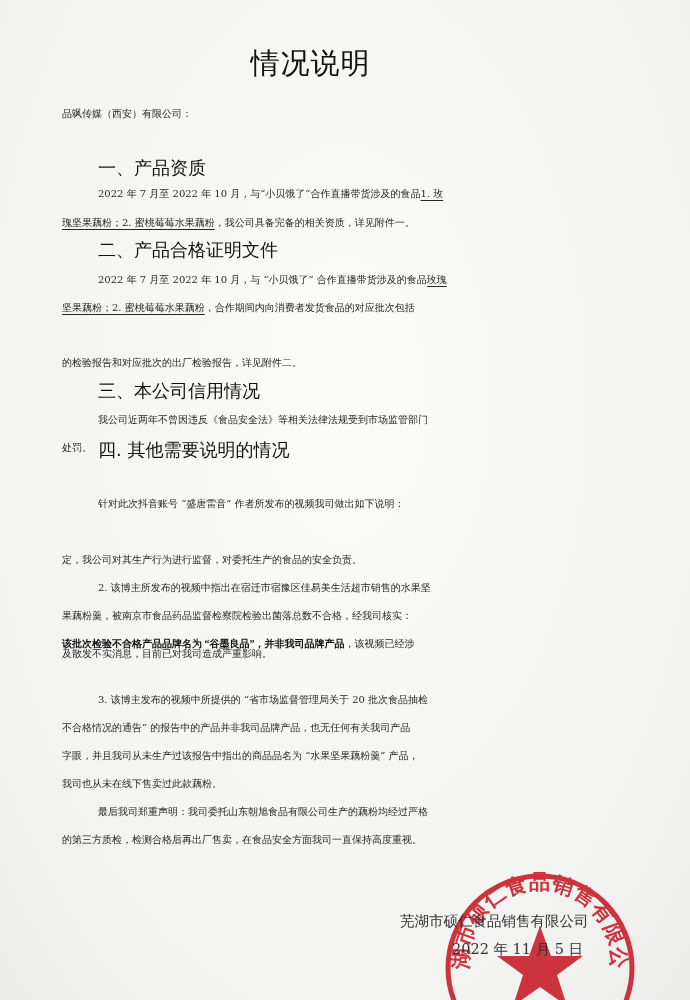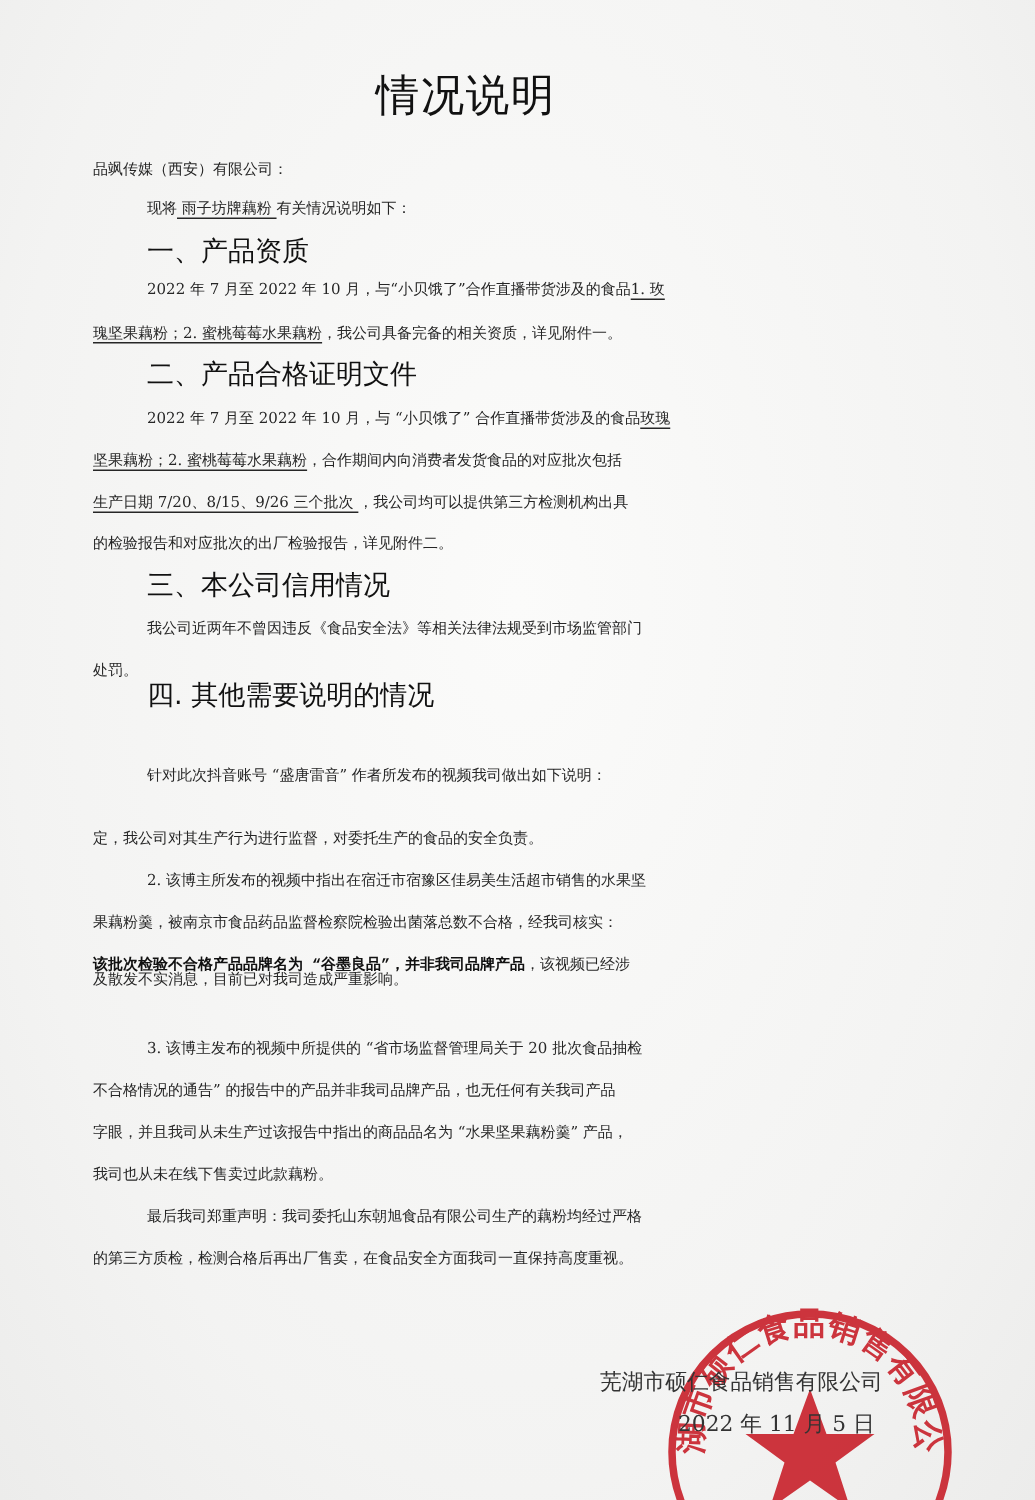--- a/index.html
+++ b/index.html
@@ -22,57 +22,55 @@
     .line {
       position: absolute; left: 62px; white-space: nowrap;
       font-size: 10px; line-height: 20px; color: #262626;
     }
     .indent { left: 98px; }
     .heading {
       font-family: "DejaVu Sans", "Liberation Sans", sans-serif;
       font-size: 18px; color: #111;
     }
     .u { text-decoration: underline; text-underline-offset: 3px; }
-    .bold { font-weight: bold; color: #111; font-family: Liberation Mono, monospace; }
+    .bold { font-weight: bold; color: #111; font-family: Liberation Serif, serif; }
     .seal {
       position: absolute; left: 440px; top: 868px; width: 200px; height: 200px;
       pointer-events: none; opacity: 0.9;
     }
     .sig {
       position: absolute; white-space: nowrap; font-size: 14.5px; color: #333;
       font-family: "DejaVu Serif", "Liberation Serif", serif;
     }
   </style>
 </head>
 <body>
 
 <div class="page">
 
   <div class="title">情况说明</div>
 
   <div class="line" style="top:104px">品飒传媒（西安）有限公司：</div>
 
-  <div class="line indent" style="top:130px"><span>现将</span><span class="u"> 雨子坊牌藕粉 </span><span>有关情况说明如下：</span></div>
 
   <div class="line indent heading" style="top:158px">一、产品资质</div>
   <div class="line indent" style="top:184px"><span>2022 年 7 月至 2022 年 10 月，与“小贝饿了”合作直播带货涉及的食品</span><span class="u">1. 玫</span></div>
   <div class="line" style="top:213px"><span class="u">瑰坚果藕粉；2. 蜜桃莓莓水果藕粉</span><span>，我公司具备完备的相关资质，详见附件一。</span></div>
 
   <div class="line indent heading" style="top:240px">二、产品合格证明文件</div>
   <div class="line indent" style="top:270px"><span>2022 年 7 月至 2022 年 10 月，与 “小贝饿了” 合作直播带货涉及的食品</span><span class="u">玫瑰</span></div>
   <div class="line" style="top:298px"><span class="u">坚果藕粉；2. 蜜桃莓莓水果藕粉</span><span>，合作期间内向消费者发货食品的对应批次包括</span></div>
-  <div class="line" style="top:326px"><span class="u">生产日期 7/20、8/15、9/26 三个批次 </span><span>，我公司均可以提供第三方检测机构出具</span></div>
   <div class="line" style="top:353px">的检验报告和对应批次的出厂检验报告，详见附件二。</div>
 
   <div class="line indent heading" style="top:381px">三、本公司信用情况</div>
   <div class="line indent" style="top:410px">我公司近两年不曾因违反《食品安全法》等相关法律法规受到市场监管部门</div>
   <div class="line" style="top:438px">处罚。</div>
 
-  <div class="line indent heading" style="top:454px">四. 其他需要说明的情况</div>
-  <div class="line indent" style="top:508px">针对此次抖音账号 “盛唐雷音” 作者所发布的视频我司做出如下说明：</div>
+  <div class="line indent heading" style="top:440px">四. 其他需要说明的情况</div>
+  <div class="line indent" style="top:494px">针对此次抖音账号 “盛唐雷音” 作者所发布的视频我司做出如下说明：</div>
   <div class="line" style="top:550px">定，我公司对其生产行为进行监督，对委托生产的食品的安全负责。</div>
   <div class="line indent" style="top:578px">2. 该博主所发布的视频中指出在宿迁市宿豫区佳易美生活超市销售的水果坚</div>
   <div class="line" style="top:606px">果藕粉羹，被南京市食品药品监督检察院检验出菌落总数不合格，经我司核实：</div>
   <div class="line" style="top:634px"><span class="bold">该批次检验不合格产品品牌名为 “谷墨良品”，并非我司品牌产品</span><span>，该视频已经涉</span></div>
   <div class="line" style="top:644px">及散发不实消息，目前已对我司造成严重影响。</div>
   <div class="line indent" style="top:690px">3. 该博主发布的视频中所提供的 “省市场监督管理局关于 20 批次食品抽检</div>
   <div class="line" style="top:746px">字眼，并且我司从未生产过该报告中指出的商品品名为 “水果坚果藕粉羹” 产品，</div>
   <div class="line" style="top:718px">不合格情况的通告” 的报告中的产品并非我司品牌产品，也无任何有关我司产品</div>
   <div class="line" style="top:774px">我司也从未在线下售卖过此款藕粉。</div>
   <div class="line" style="top:830px">的第三方质检，检测合格后再出厂售卖，在食品安全方面我司一直保持高度重视。</div>

